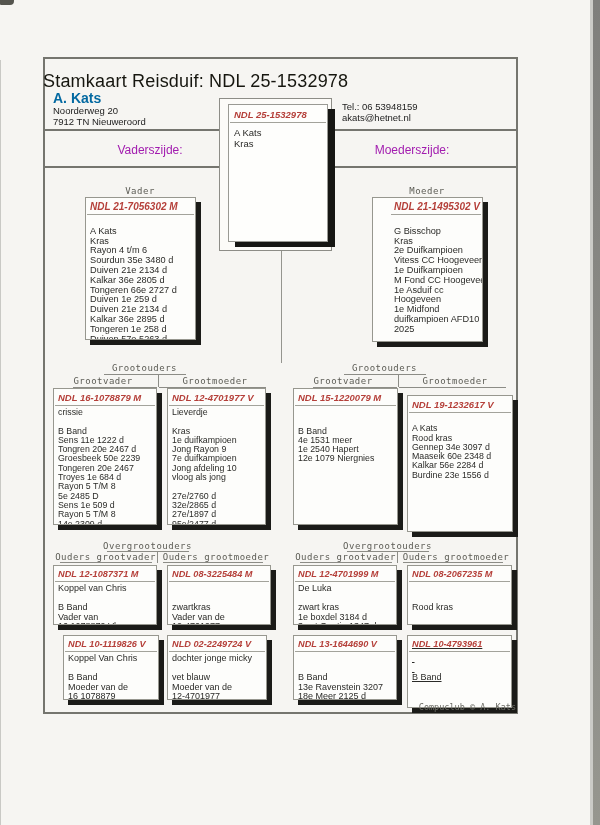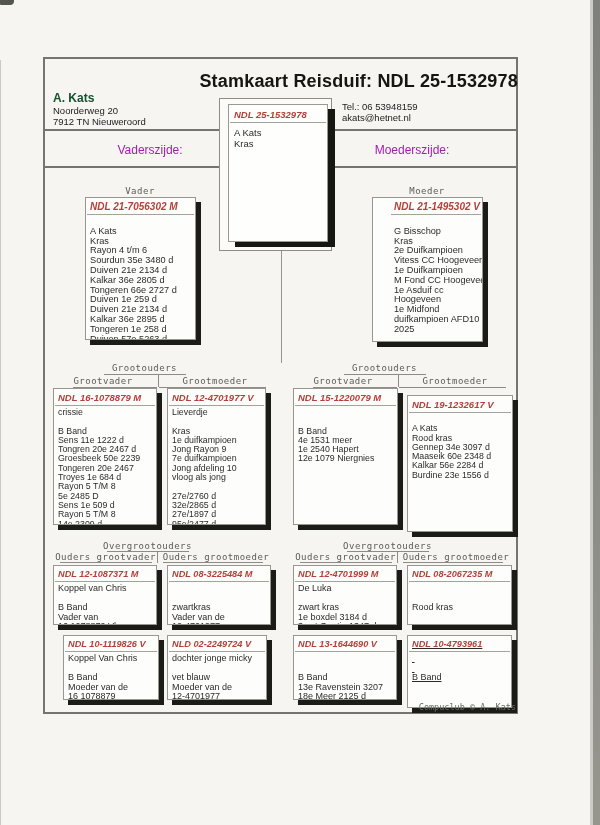--- a/index.html
+++ b/index.html
@@ -12,24 +12,24 @@
   .edge-right-soft{position:absolute;left:590px;top:0;width:3px;height:825px;background:#cbcbc7;}
   .edge-left{position:absolute;left:0;top:60px;width:1px;height:765px;background:#c9c9c5;}
   .speck{position:absolute;left:0;top:0;width:14px;height:5px;background:#55554f;border-radius:0 0 4px 1px;}
   
   .frame{position:absolute;left:43px;top:57px;width:475px;height:657px;box-sizing:border-box;
          border:2px solid #75756f;}
   .hline{position:absolute;left:43px;width:475px;height:2px;background:#75756f;}
   .h1{top:129px}.h2{top:166px}
   .vconn{position:absolute;left:281px;top:251px;width:1px;height:112px;background:#95958f;}
   
-  .title{position:absolute;left:43px;top:71px;width:475px;text-align:right;
-         font-size:18px;letter-spacing:0.2px;color:#16160f;white-space:nowrap;font-weight:bold;}
+  .title{position:absolute;left:43px;top:71px;width:475px;text-align:left;
+         font-size:18px;letter-spacing:0.2px;color:#16160f;white-space:nowrap;}
   .owner{position:absolute;left:53px;top:91px;line-height:11px;}
-  .owner .nm{font-weight:bold;font-size:12px;line-height:14px;color:#14532d;}
+  .owner .nm{font-weight:bold;font-size:14px;line-height:14px;color:#0369a1;}
   .owner .ad{font-size:9.5px;color:#222;}
   .contact{position:absolute;left:342px;top:101px;font-size:9.5px;line-height:11px;color:#222;}
   .side-label{position:absolute;top:143px;width:130px;text-align:center;font-size:12px;color:#a21caf;}
   .sl-l{left:85px}.sl-r{left:347px}
   
   .mlabel{position:absolute;font-family:"DejaVu Sans Mono",monospace;font-size:9px;
           letter-spacing:0.5px;color:#5c5c55;text-align:center;white-space:nowrap;}
   .sline{position:absolute;height:1px;background:#8c8c86;}
   .stick{position:absolute;width:1px;background:#8c8c86;}
   

